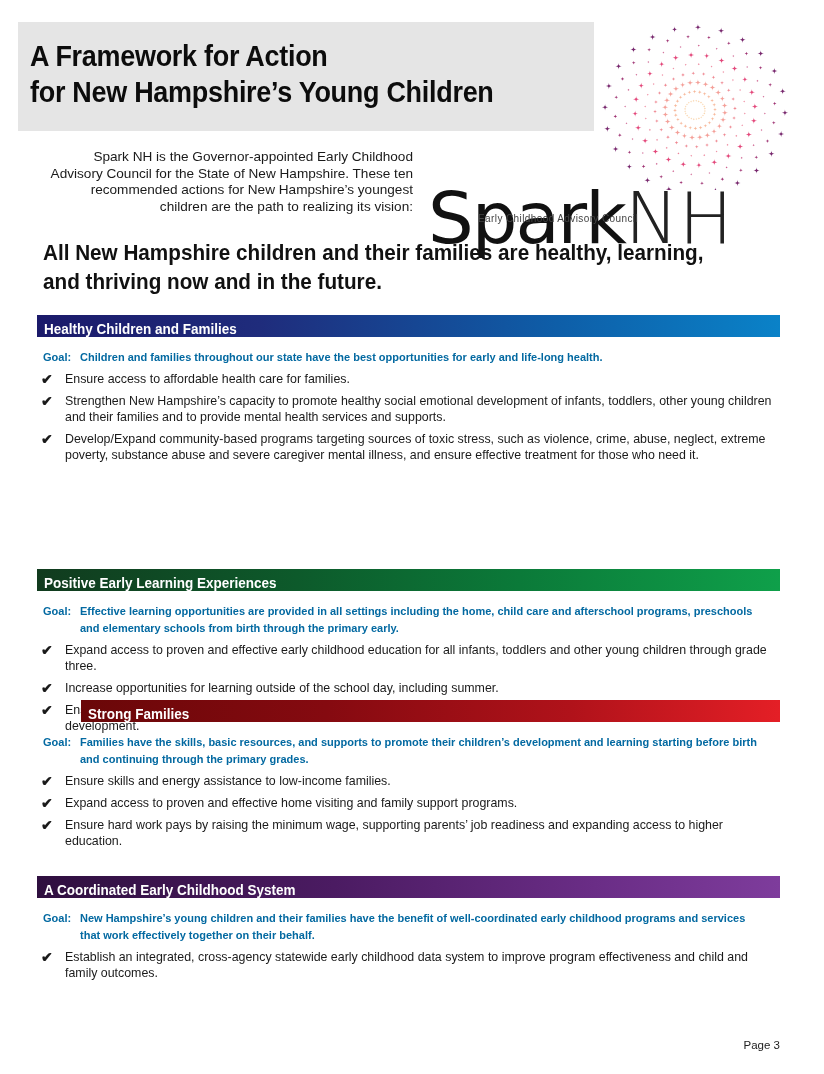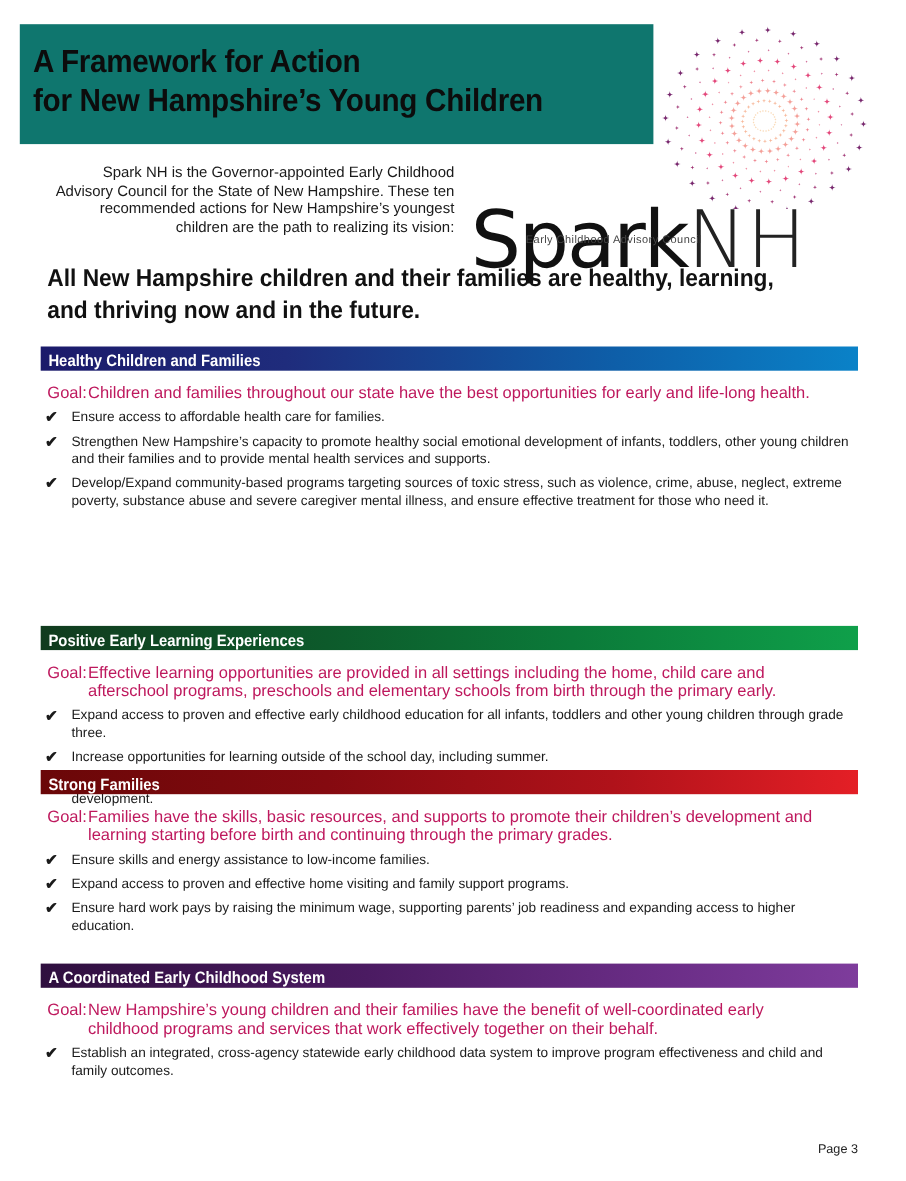--- a/index.html
+++ b/index.html
@@ -1,38 +1,38 @@
 <!DOCTYPE html>
 <html><head>
 <meta charset="utf-8">
 <style>
   html, body { margin: 0; padding: 0; background: #ffffff; }
   body { width: 824px; height: 1074px; position: relative; overflow: hidden; font-family: "Liberation Sans", sans-serif; color: #111; }
-  .title-box { position: absolute; left: 18px; top: 22px; width: 576px; height: 109px; background: #0f766e; }
+  .title-box { position: absolute; left: 18px; top: 22px; width: 576px; height: 109px; background: #e5e5e5; }
   .title-box h1 { margin: 0; position: absolute; left: 12px; top: 16px; font-family: "Liberation Sans", sans-serif; font-weight: bold; font-size: 29px; line-height: 36px; color: #0c0c0c; letter-spacing: -0.3px; transform: scaleX(0.93); transform-origin: left top; white-space: nowrap; }
   .starburst { position: absolute; left: 600px; top: 15px; width: 190px; height: 175px; }
   .intro { position: absolute; left: 43px; top: 149px; width: 370px; font-size: 13.6px; line-height: 16.6px; color: #1a1a1a; text-align: right; }
   .logo { position: absolute; left: 428px; top: 160px; width: 225px; height: 70px; }
   .logo .wordmark { position: absolute; left: 0; top: -6px; font-size: 72px; line-height: 60px; font-family: "DejaVu Sans", sans-serif; font-weight: normal; letter-spacing: -2px; color: #111; white-space: nowrap; margin-top: 34px; }
   .logo .wordmark .nh { font-weight: 200; color: #222; letter-spacing: 0px; }
   .logo .sub { position: absolute; left: 50px; top: 53px; font-size: 10px; color: #444; letter-spacing: 0.4px; white-space: nowrap; }
   .vision { position: absolute; left: 43px; top: 238px; width: 740px; font-weight: bold; font-size: 22px; line-height: 29px; color: #111; transform: scaleX(0.94); transform-origin: left top; }
   .section { position: absolute; left: 37px; width: 743px; }
   .band { height: 22px; display: flex; align-items: flex-end; padding-left: 7px; box-sizing: border-box; }
   .band span { color: #fff; font-weight: bold; font-size: 15px; transform: scaleX(0.9); transform-origin: left center; white-space: nowrap; }
-  .goal { margin-top: 12px; margin-left: 6px; font-weight: normal; font-size: 15px; line-height: 17px; color: #be185d; display: flex; }
+  .goal { margin-top: 12px; margin-left: 6px; font-weight: bold; font-size: 11px; line-height: 17px; color: #0369a1; display: flex; }
   .goal .label { flex: 0 0 auto; width: 37px; }
   .goal .text { flex: 1 1 auto; padding-right: 20px; }
   .items { list-style: none; margin: 5px 0 0 0; padding: 0; }
   .items li { display: flex; font-size: 12.4px; line-height: 16px; margin-bottom: 6px; color: #1a1a1a; }
   .items li .check { flex: 0 0 auto; width: 24px; margin-left: 4px; font-size: 14px; line-height: 16px; font-weight: bold; }
   .items li .txt { flex: 1 1 auto; padding-right: 4px; }
   .band-healthy { background: linear-gradient(to right, #1b1a6a 0%, #1f2c7c 30%, #0e5ea8 70%, #0a82c8 100%); }
   .band-learning { background: linear-gradient(to right, #113b1e 0%, #0d5a2b 35%, #0b7a39 65%, #0fa04a 100%); }
-  .band-families { background: linear-gradient(to right, #6a0708 0%, #850a10 35%, #b0121a 70%, #e41f26 100%); }
+  .band-families { background: linear-gradient(to right, #6a0708 0%, #850a10 35%, #b0121a 70%, #e41f26 100%); margin-left: 44px; }
   .band-system { background: linear-gradient(to right, #2f0f3f 0%, #4b1b62 40%, #6a2d86 75%, #7e3c9c 100%); }
   .page-num { position: absolute; right: 44px; top: 1039px; font-size: 11.5px; color: #222; }
 </style>
 </head>
 <body>
 
 <div class="title-box">
   <h1>
     <span>A Framework for Action</span><br>
     <span>for New Hampshire’s Young Children</span>

